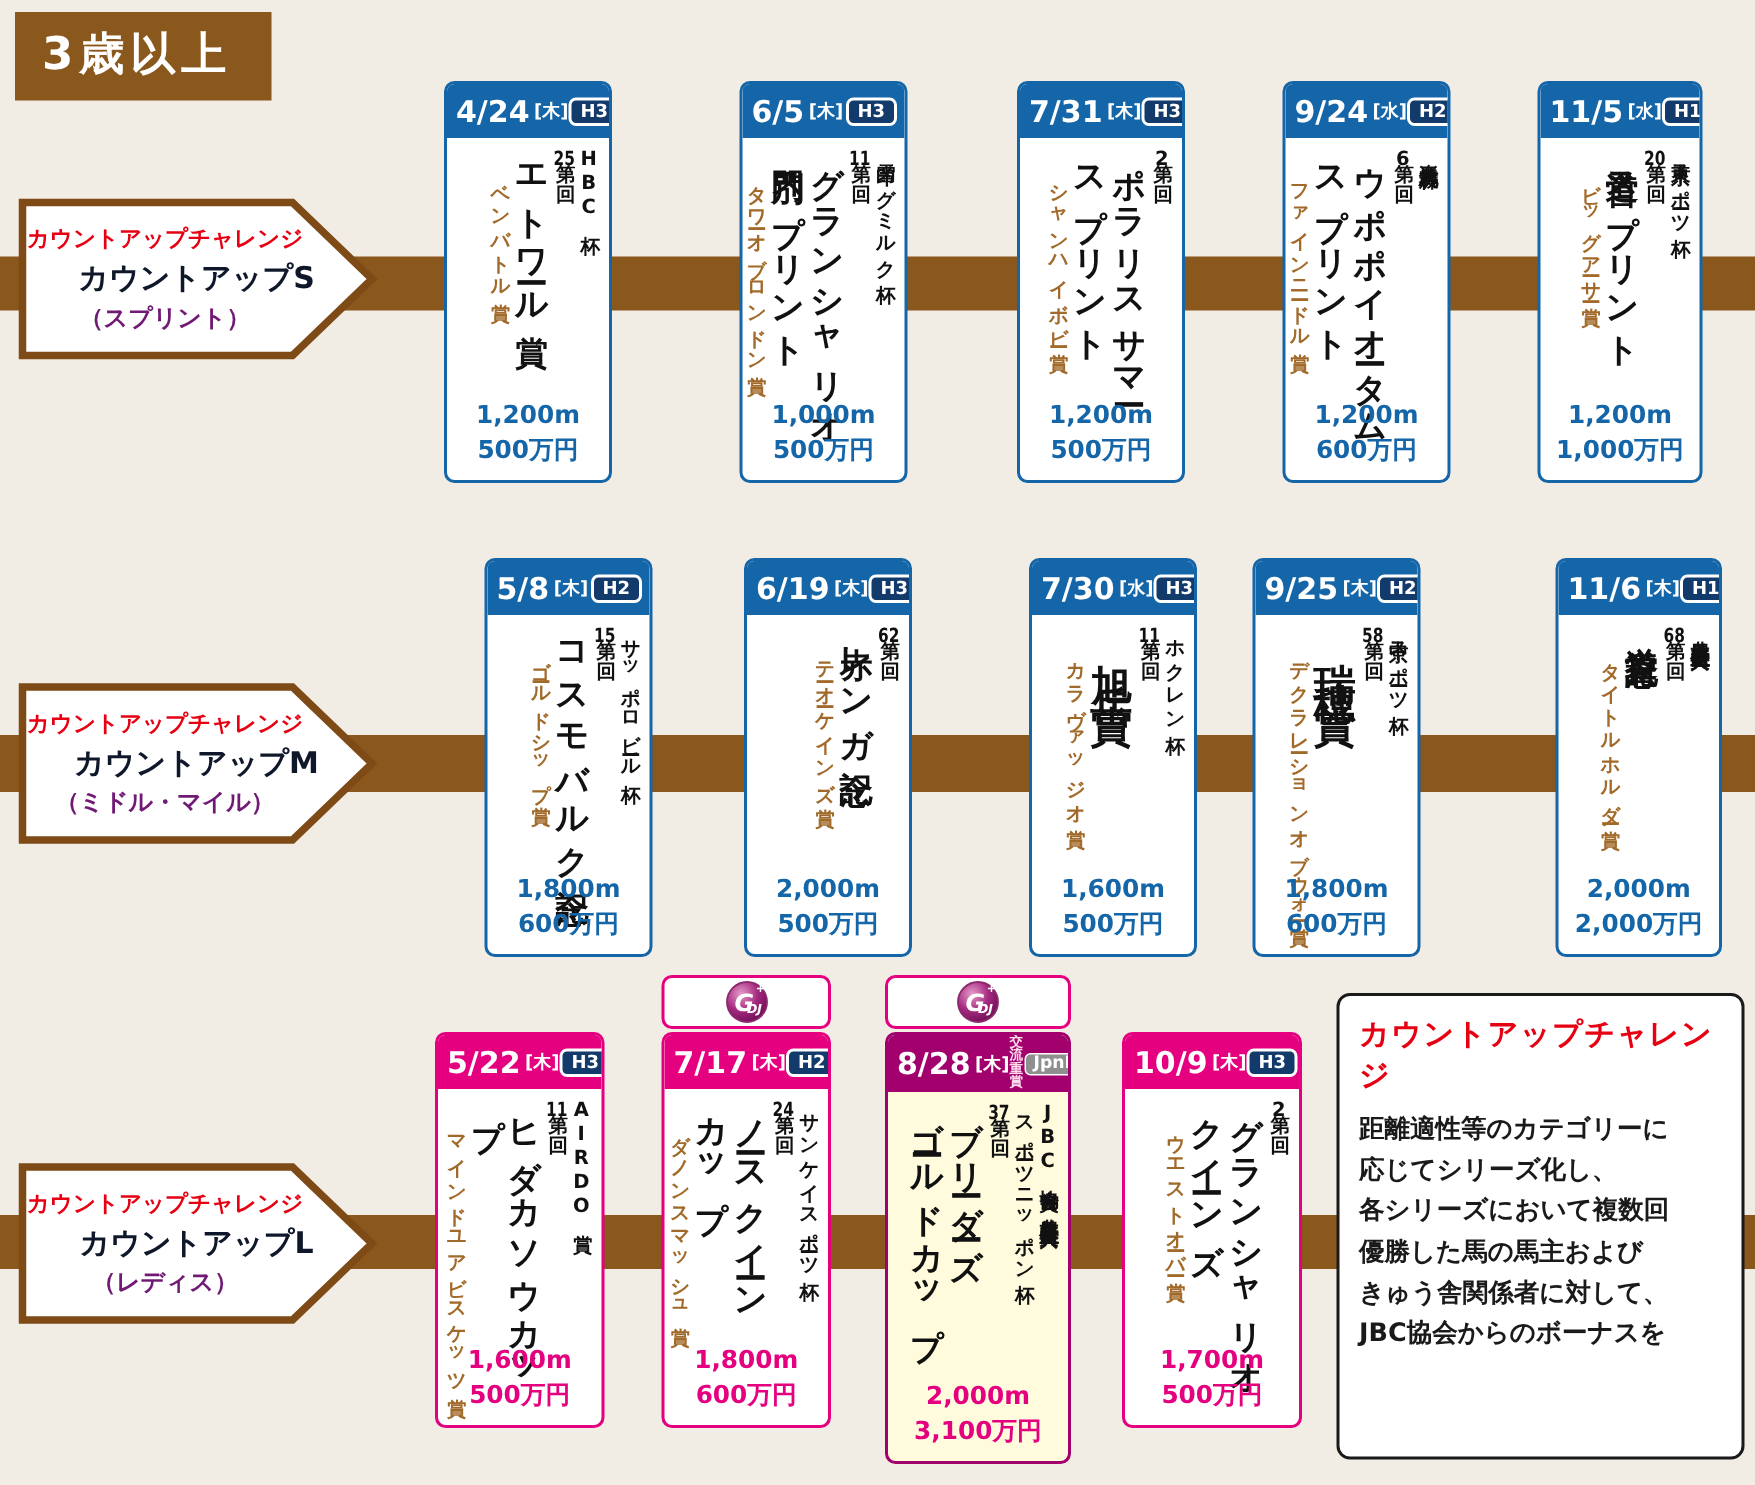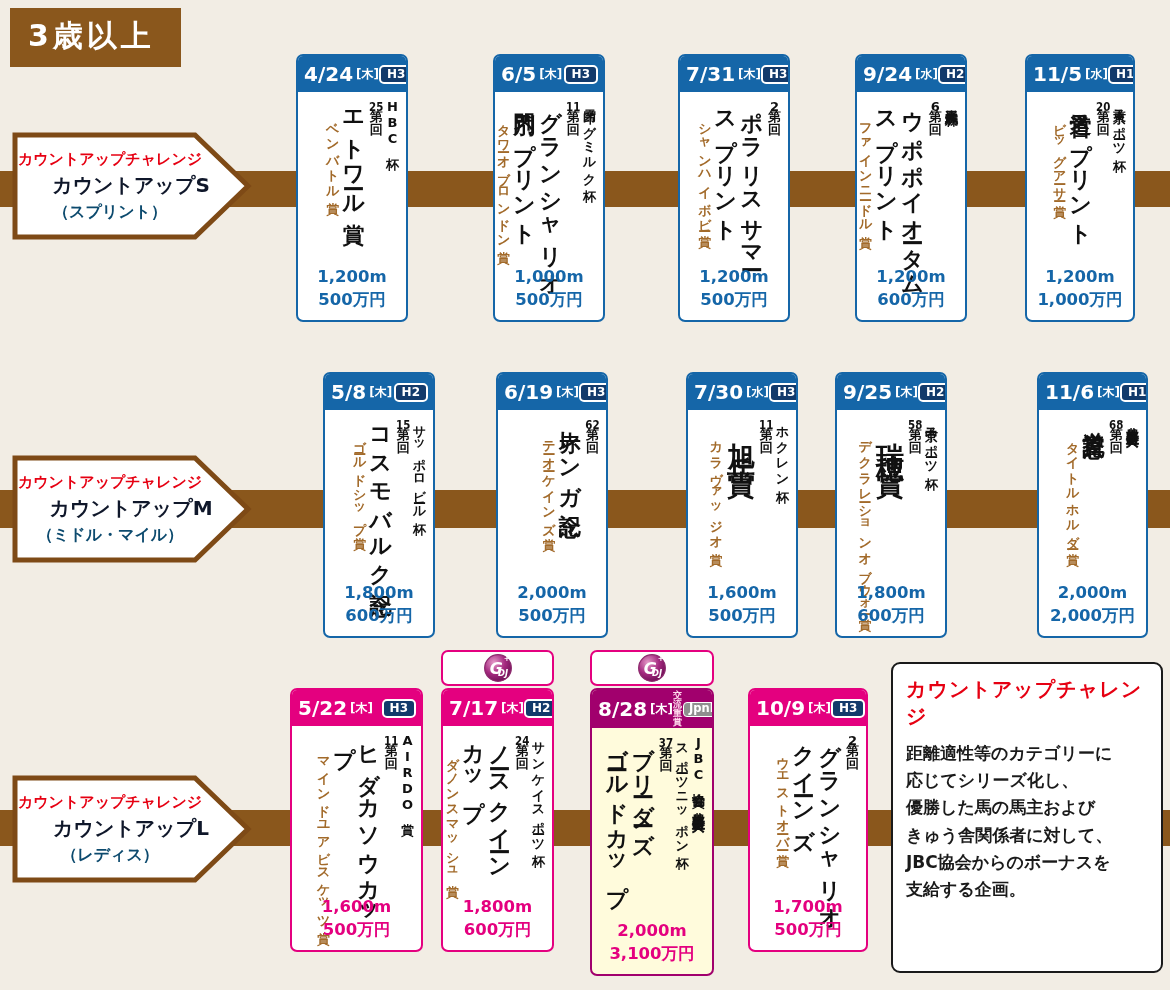--- a/index.html
+++ b/index.html
@@ -12,21 +12,21 @@
 
   .age{position:absolute;left:10px;top:8px;background:#8a571c;color:#fff;
        font-size:30px;font-weight:bold;letter-spacing:4px;padding:8px 26px 10px 18px;z-index:3;}
 
   .series-label{position:absolute;width:240px;height:108px;z-index:3;}
   .series-label svg{position:absolute;left:0;top:0;}
   .series-text{position:absolute;left:0;top:0;width:196px;height:100%;display:flex;
                flex-direction:column;align-items:center;justify-content:center;gap:3px;}
   .tagline{color:#e60012;font-size:15px;font-weight:bold;white-space:nowrap;}
   .series-name{color:#0f172a;font-size:20px;font-weight:bold;white-space:nowrap;padding-left:42px;}
-  .series-sub{color:#0c4a6e;font-size:16px;font-weight:bold;white-space:nowrap;}
+  .series-sub{color:#701a75;font-size:16px;font-weight:bold;white-space:nowrap;}
 
   .card{position:absolute;background:#fff;border:2.5px solid;border-radius:7px;
         box-sizing:border-box;z-index:2;overflow:hidden;}
   .card.blue{border-color:#1566a8;}
   .card.pink{border-color:#e4007f;}
   .card.grape{border-color:#a1006d;background:#fffbdc;}
   .card-header{position:absolute;top:0;left:0;right:0;height:36px;display:flex;
                align-items:center;padding:0 5px 0 6px;box-sizing:border-box;color:#fff;}
   .blue .card-header{background:#1566a8;}
   .pink .card-header{background:#e4007f;}
@@ -284,21 +284,21 @@
       <div class="col round">第<span class="tcy">68</span>回</div>
       <div class="col title">道営記念</div>
       <div class="col bonus">タイトルホルダー賞</div>
     </div>
     <div class="dist">
       <span>2,000m</span><br>
       <span>2,000万円</span>
     </div>
   </div>
 
-  <div class="card pink" style="left:290px;top:688px;width:133px;height:264px">
+  <div class="card pink" style="left:290px;top:688px;width:113px;height:264px">
     <div class="card-header">
       <span class="date">5/22</span>
       <span class="day">[木]</span>
       <span class="badge">H3</span>
     </div>
     <div class="v-body">
       <div class="col sponsor">AIRDO賞</div>
       <div class="col round">第<span class="tcy">11</span>回</div>
       <div class="col title">ヒダカソウカップ</div>
       <div class="col bonus">マインドユアビスケッツ賞</div>
@@ -389,19 +389,19 @@
     <div class="dist">
       <span>1,700m</span><br>
       <span>500万円</span>
     </div>
   </div>
 
   <div class="info">
     <div class="info-title">カウントアップチャレンジ</div>
     <div class="info-line">距離適性等のカテゴリーに</div>
     <div class="info-line">応じてシリーズ化し、</div>
+    <div class="info-line">各シリーズにおいて複数回</div>
     <div class="info-line">優勝した馬の馬主および</div>
     <div class="info-line">きゅう舎関係者に対して、</div>
     <div class="info-line">JBC協会からのボーナスを</div>
-    <div class="info-line">支給する企画。</div>
   </div>
 
 </div>
 
 </body></html>

